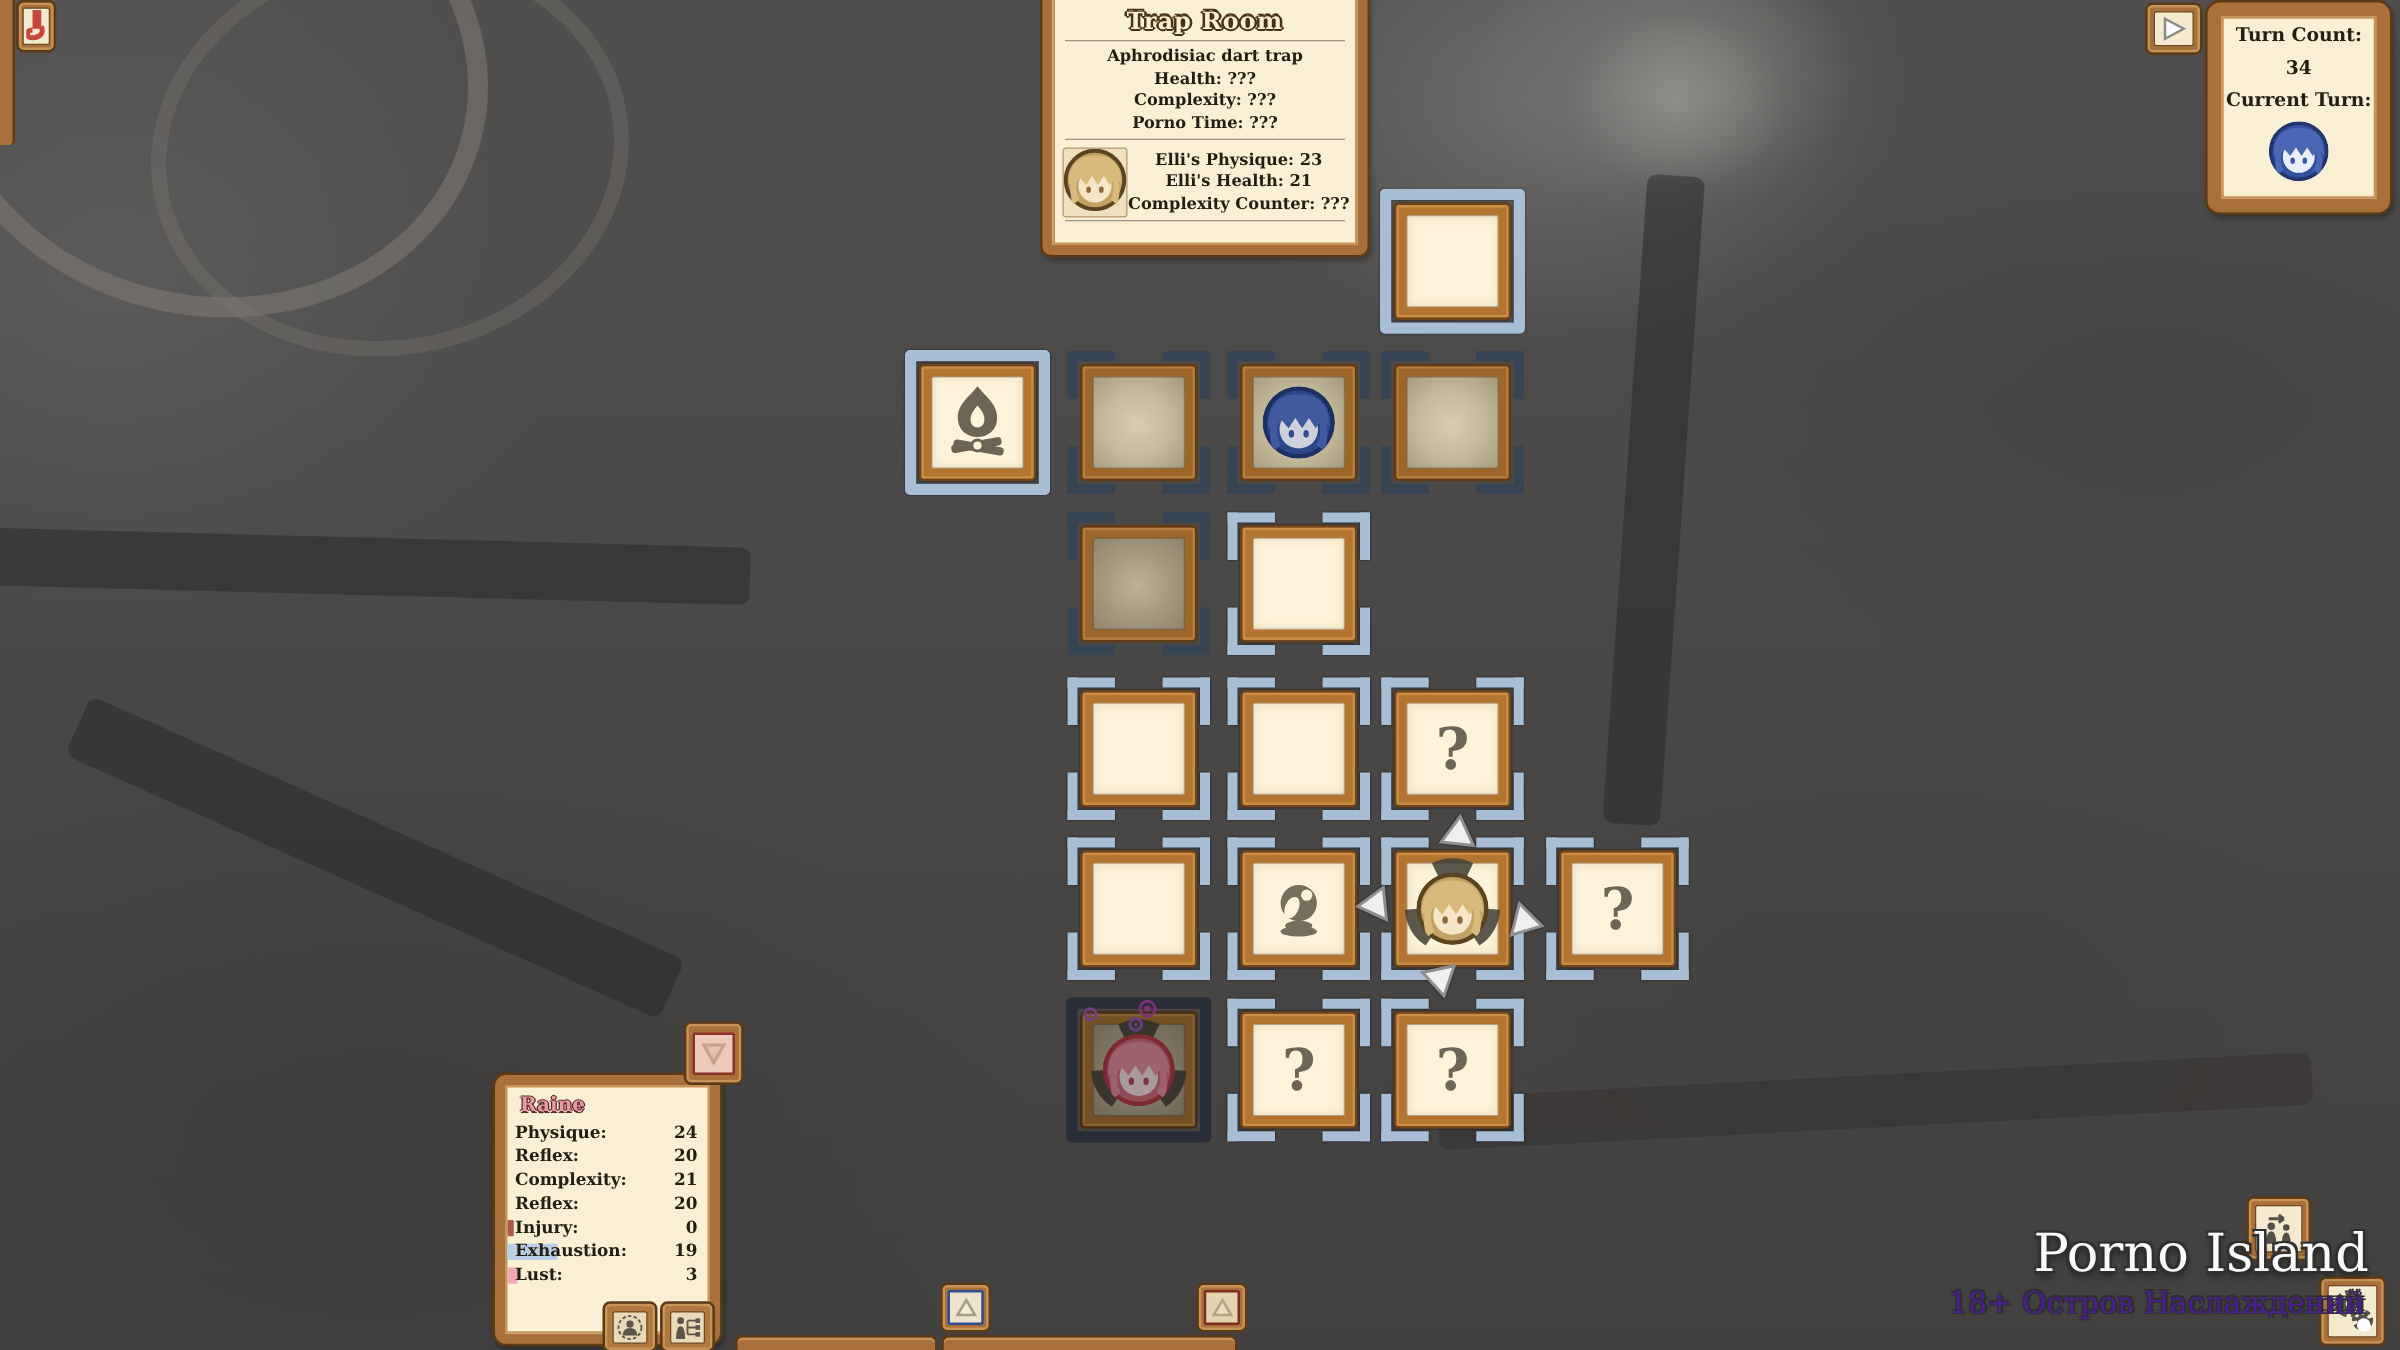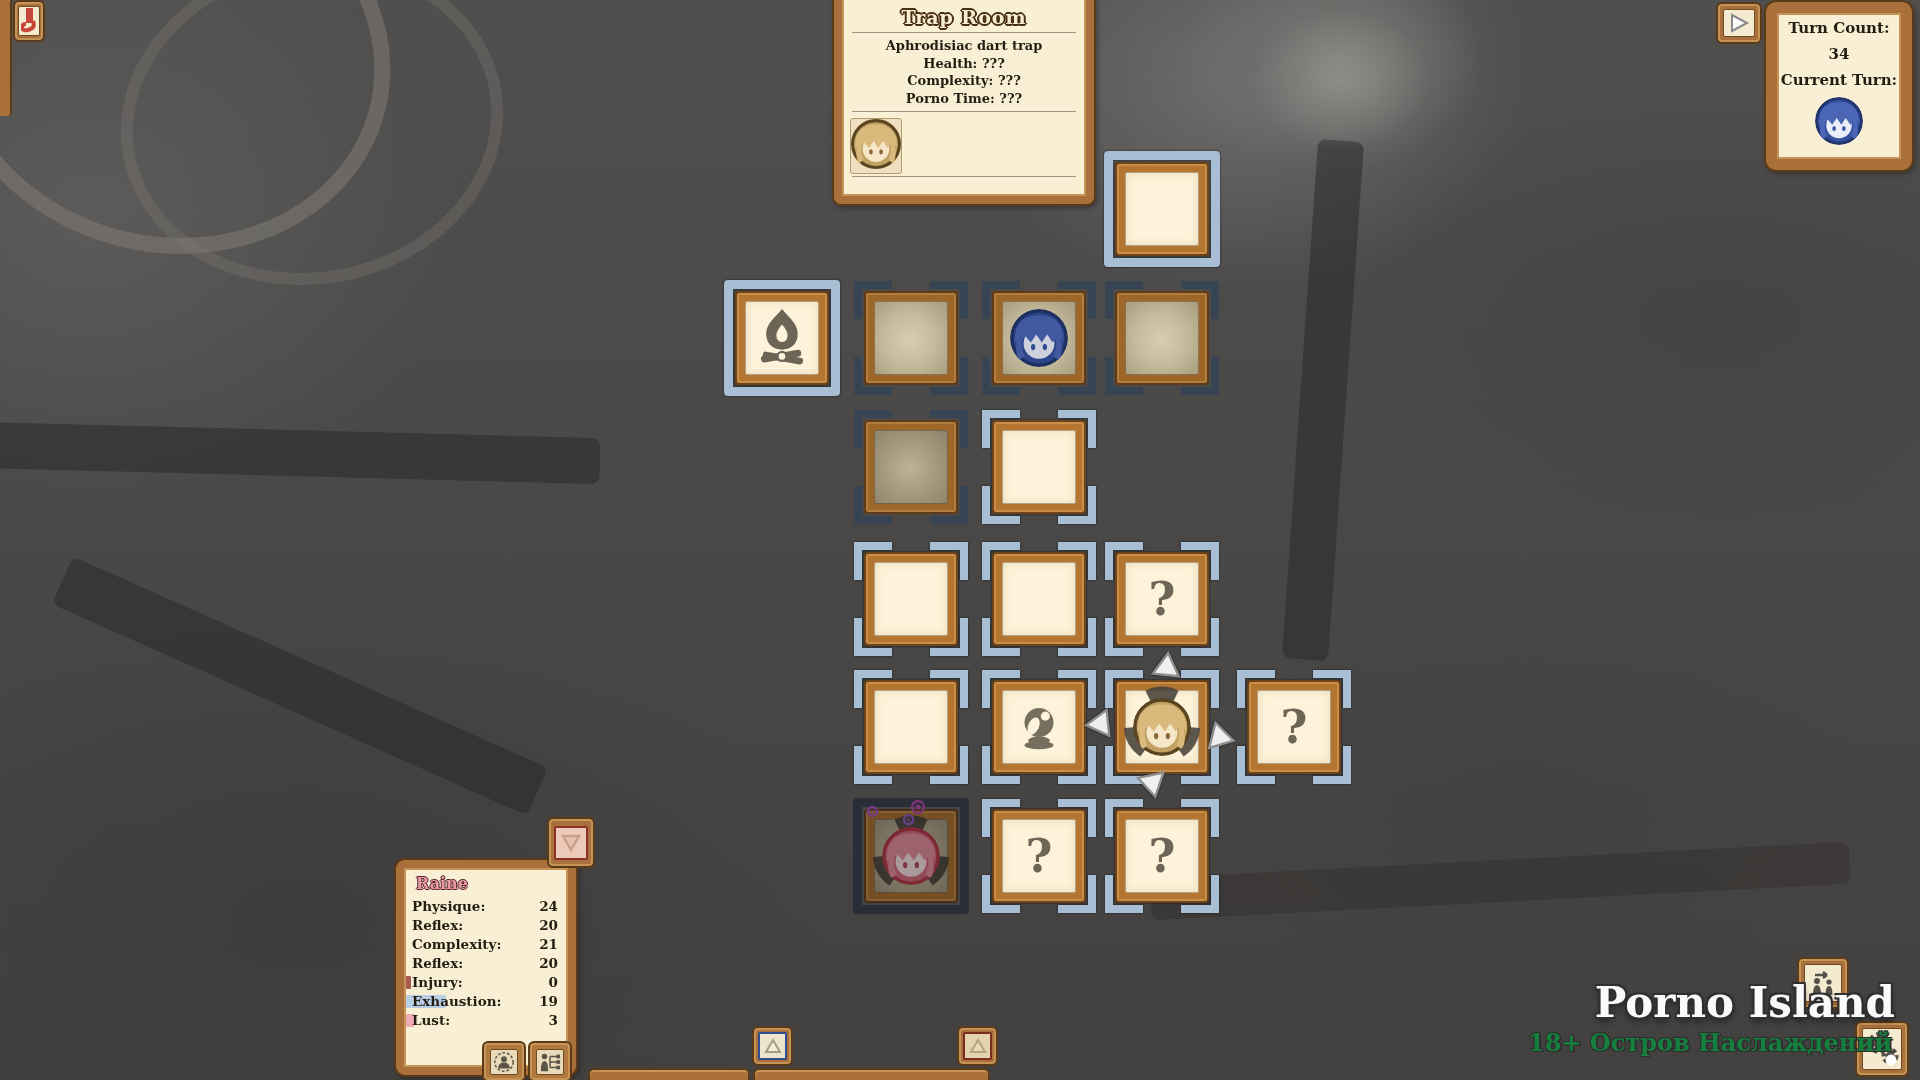--- a/index.html
+++ b/index.html
@@ -86,24 +86,24 @@
   .border-full.dark{border-color:#3a4252;}
   .qmark{font-size:46px;font-weight:bold;color:#6e6557;font-family:"DejaVu Serif",serif;line-height:1;}
   .tile-portrait{width:58px;height:58px;border-radius:50%;overflow:hidden;position:relative;z-index:2;}
   .fan{position:absolute;left:50%;top:50%;transform:translate(-50%,-50%);z-index:1;opacity:.88;}
   .mv-arrow{position:absolute;z-index:3;}
   .sparkle{position:absolute;z-index:4;}
   .dimmed{filter:brightness(.68) saturate(.9);}
   .halfdim{filter:brightness(.88);}
 
   
-  #game-title{position:absolute;right:25px;top:978px;font-size:42px;font-weight:bold;color:#fafafa;white-space:nowrap;
+  #game-title{position:absolute;right:25px;top:978px;font-size:42px;font-weight:normal;color:#fafafa;white-space:nowrap;
     text-shadow:-2px -2px 0 #2f2f2f,2px -2px 0 #2f2f2f,-2px 2px 0 #2f2f2f,2px 2px 0 #2f2f2f,0 4px 6px rgba(0,0,0,.55);
     z-index:30;}
-  #game-subtitle{position:absolute;right:28px;top:1028px;font-size:24px;font-weight:bold;color:#15803d;white-space:nowrap;
+  #game-subtitle{position:absolute;right:28px;top:1028px;font-size:24px;font-weight:normal;color:#4c1d95;white-space:nowrap;
     text-shadow:-1px -1px 0 #2f2f2f,2px 1px 0 #2f2f2f,-1px 1px 0 #2f2f2f,1px -1px 0 #2f2f2f;
     z-index:30;}
 </style>
 </head>
 <body>
 
 <div class="decor arch" style="left:-60px;top:-140px;width:420px;height:360px;transform:rotate(14deg);"></div>
 <div class="decor arch" style="left:120px;top:-40px;width:360px;height:300px;border-width:12px;transform:rotate(-10deg);opacity:.6;"></div>
 <div class="decor trench" style="left:-20px;top:430px;width:620px;height:46px;transform:rotate(1.5deg);"></div>
 <div class="decor trench" style="left:40px;top:660px;width:520px;height:52px;transform:rotate(24deg);"></div>
@@ -140,20 +140,25 @@
   <div id="trap-lower">
     <div id="trap-portrait"><svg width="50" height="50" viewBox="0 0 64 64">
     <circle cx="32" cy="32" r="30" fill="#c2a264" stroke="#5a4520" stroke-width="4"></circle>
     <circle cx="32" cy="38" r="17" fill="#f5e6c8"></circle>
     <path d="M5,36 Q5,7 32,7 Q59,7 59,36 L52,30 L47,37 L41,28 L35,37 L29,28 L23,37 L17,30 L11,36 Z" fill="#d9b97c"></path>
     <path d="M9,30 Q4,46 10,57 L16,52 Q11,42 14,31 Z" fill="#d9b97c"></path>
     <path d="M55,30 Q60,46 54,57 L48,52 Q53,42 50,31 Z" fill="#d9b97c"></path>
     <ellipse cx="25.5" cy="42" rx="2.4" ry="3.4" fill="#8a6a3a"></ellipse>
     <ellipse cx="38.5" cy="42" rx="2.4" ry="3.4" fill="#8a6a3a"></ellipse>
   </svg></div>
+    <div class="col">
+      <div class="panel-text line">Elli's Physique: 23</div>
+      <div class="panel-text line">Elli's Health: 21</div>
+      <div class="panel-text line">Complexity Counter: ???</div>
+    </div>
   </div>
   <div class="divider" style="margin-top:2px;"></div>
 </div>
 
 <div class="panel" id="turn-panel">
   <div class="panel-text line">Turn Count:</div>
   <div class="panel-text line">34</div>
   <div class="panel-text line">Current Turn:</div>
   <div id="turn-portrait"><svg width="48" height="48" viewBox="0 0 64 64">
     <circle cx="32" cy="32" r="30" fill="#33509e" stroke="#22356e" stroke-width="4"></circle>

